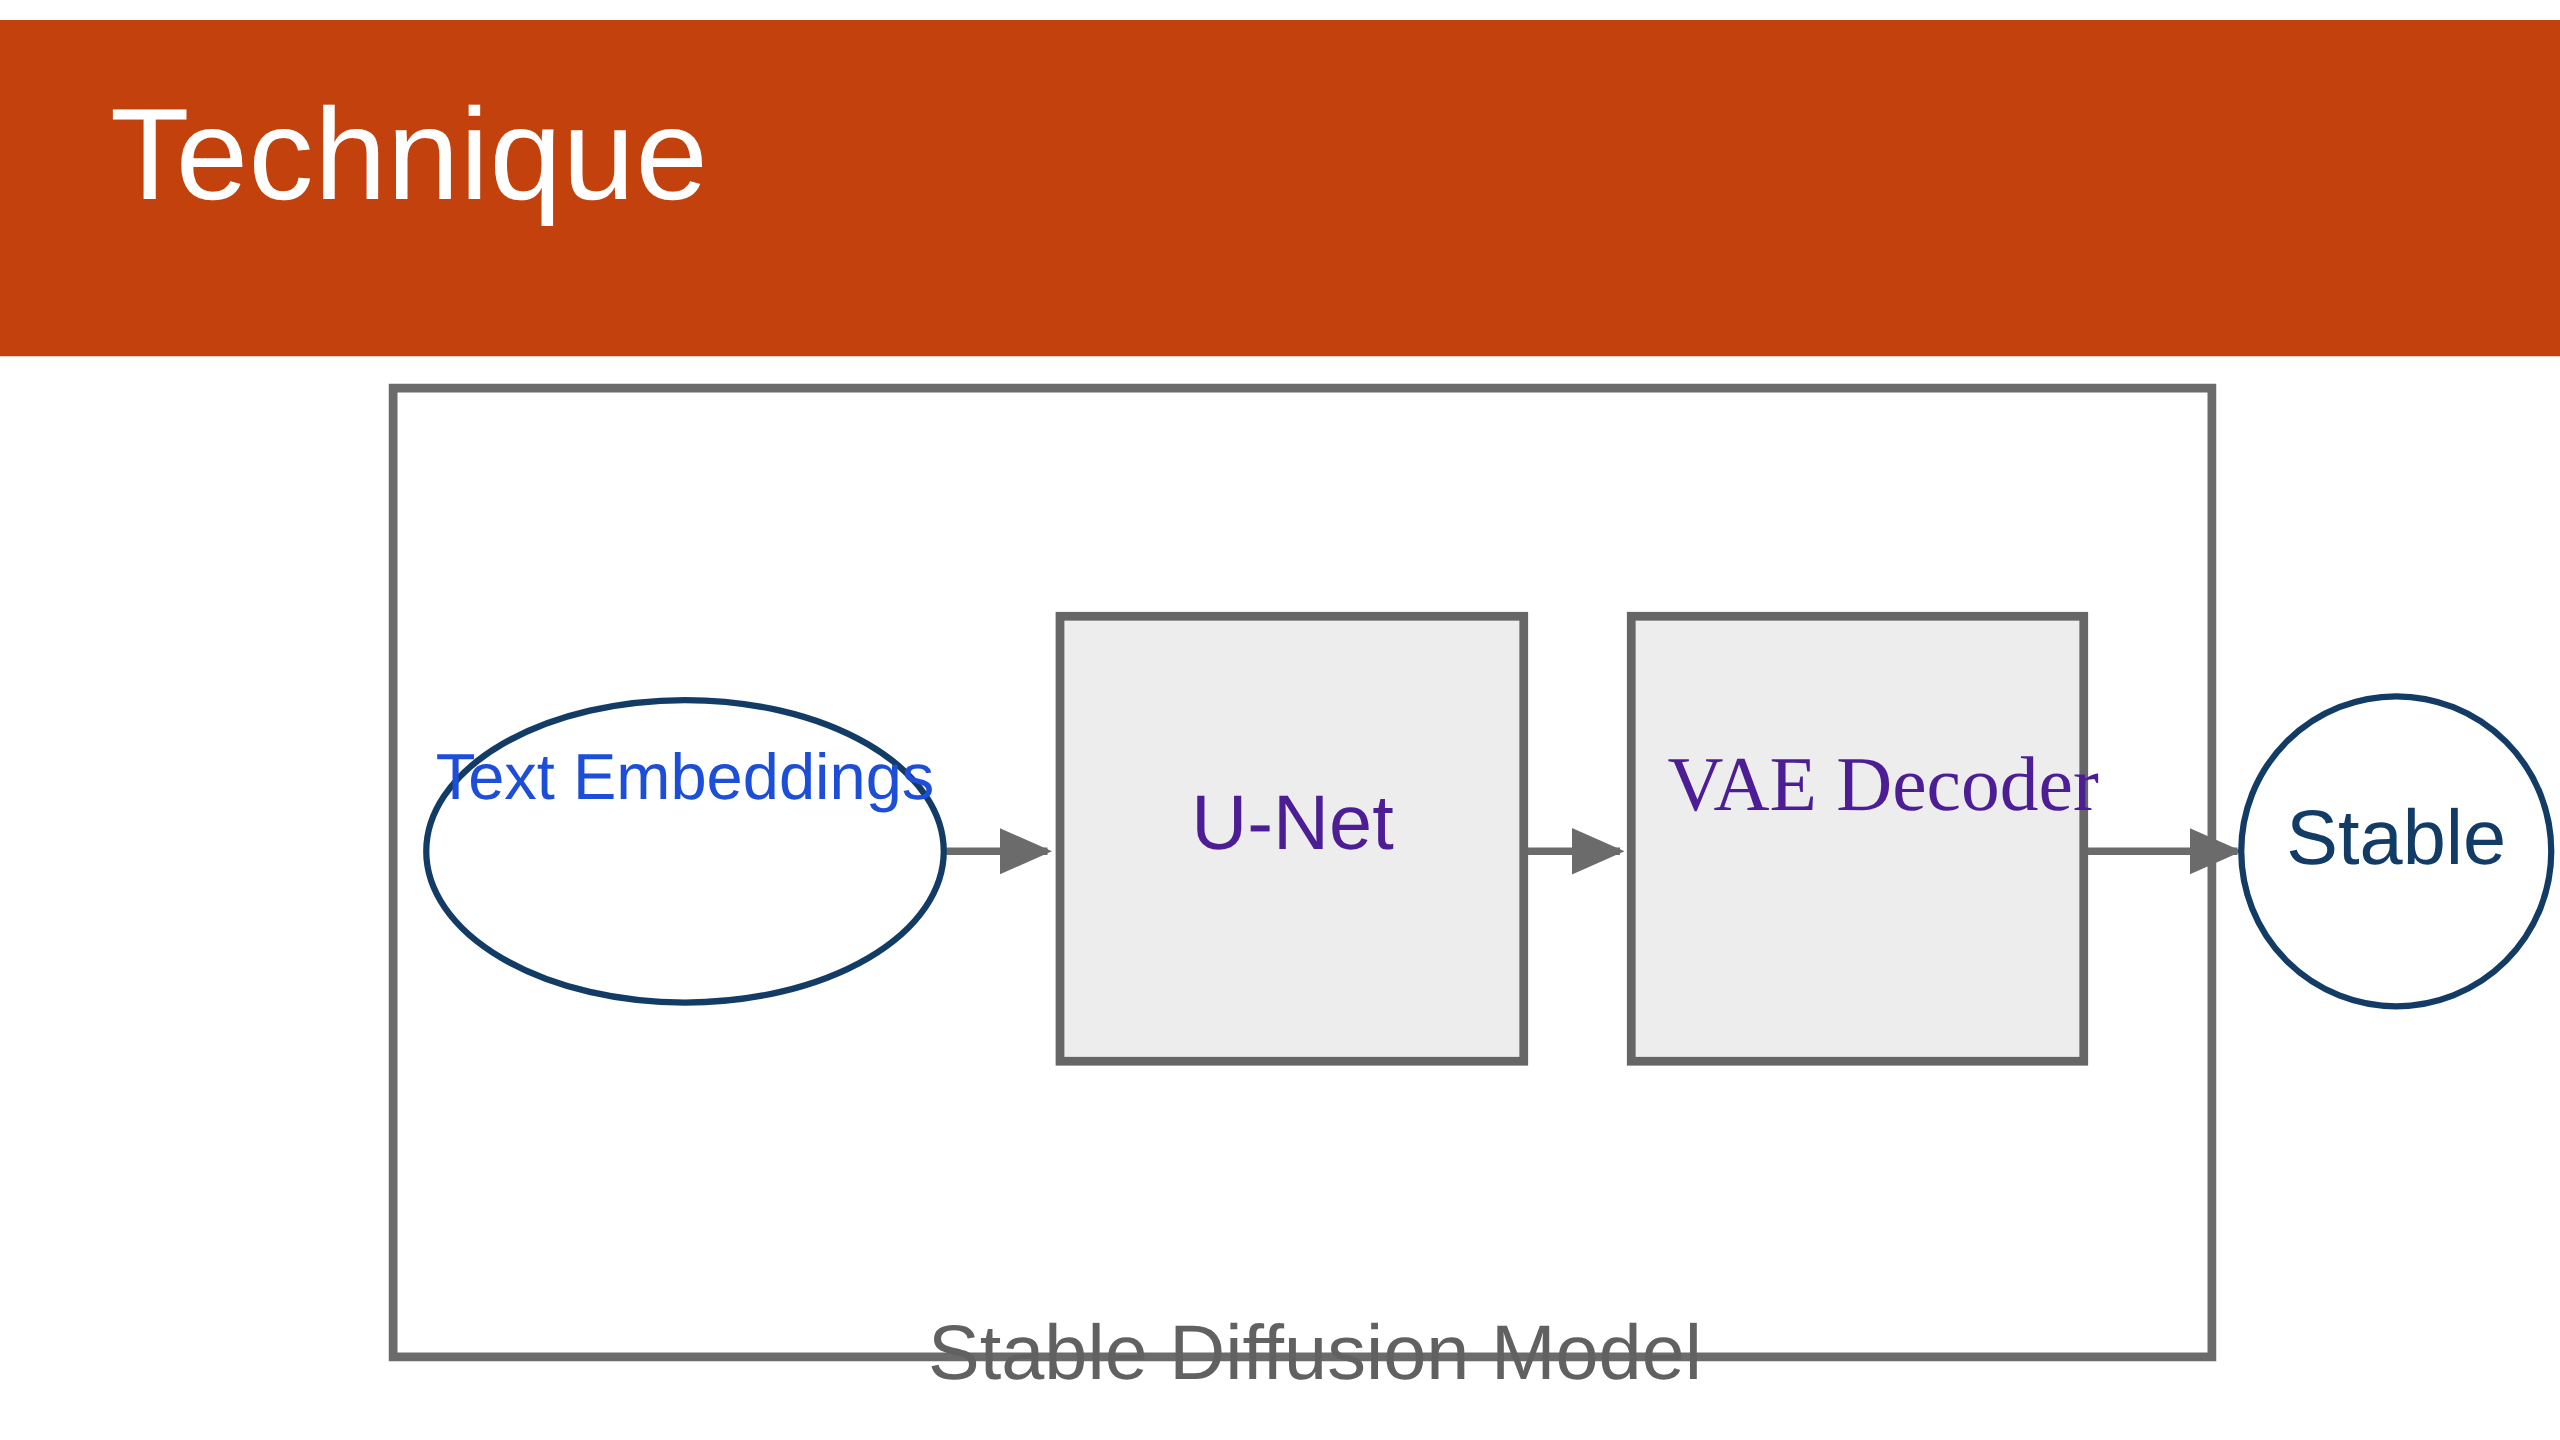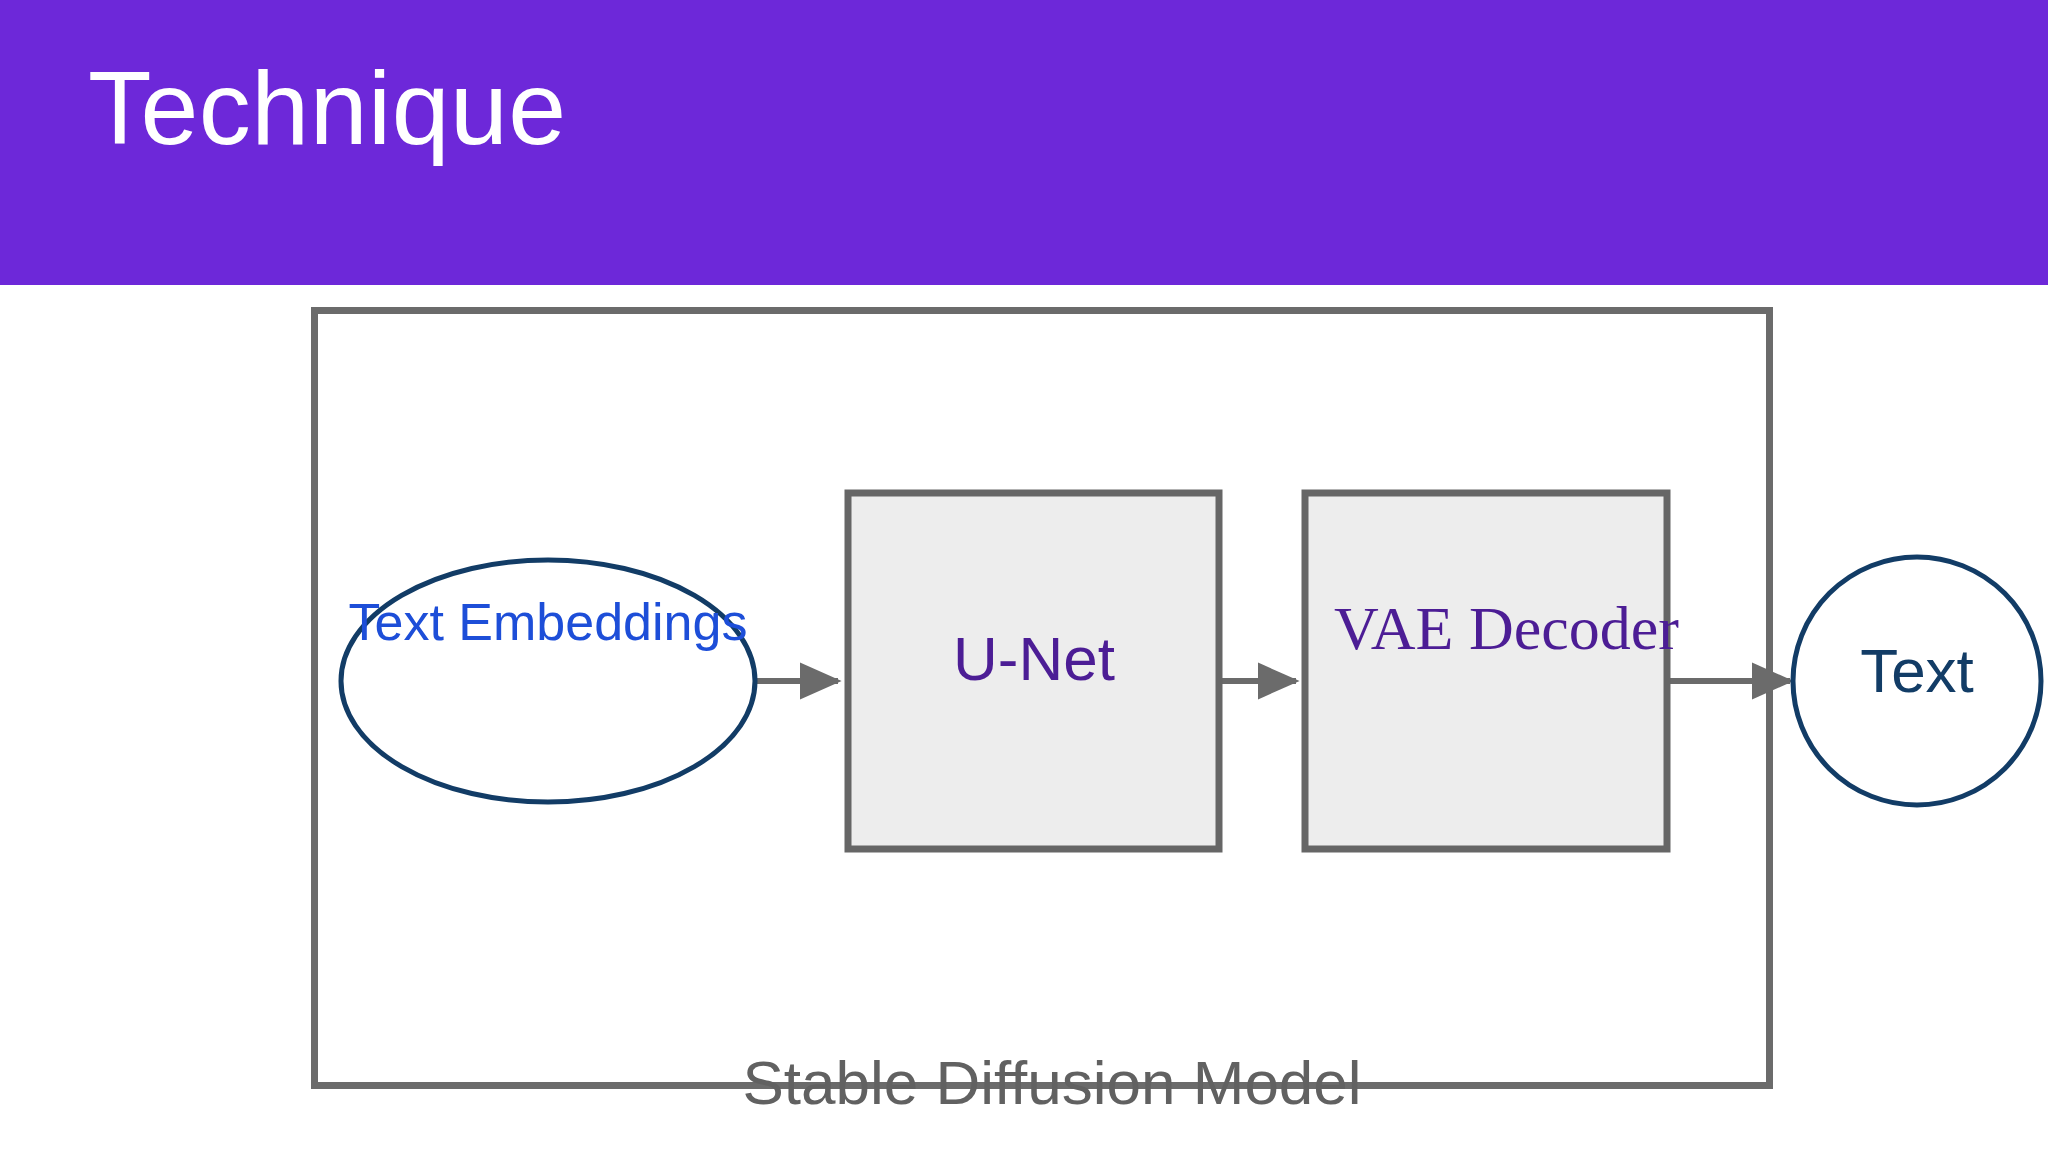--- a/index.html
+++ b/index.html
@@ -12,24 +12,24 @@
     height: 1152px;
     overflow: hidden;
     font-family: "Liberation Sans", sans-serif;
     position: relative;
   }
 
   
   #header-bar {
     position: absolute;
     left: 0;
-    top: 0;
+    top: 16px;
     width: 2048px;
     height: 285px;
-    background: #6d28d9;
+    background: #c2410c;
   }
   #slide-title {
     position: absolute;
     left: 88px;
     top: 50px;
     font-size: 104px;
     line-height: 1.12;
     color: #ffffff;
     font-weight: 400;
     letter-spacing: 0.5px;
@@ -147,15 +147,15 @@
 
   <circle class="hit" cx="1917" cy="681" r="124" fill="#ffffff" stroke="#123c66" stroke-width="5"></circle>
 </svg>
 
 <div class="node-label" id="text-embeddings-label">Text Embeddings</div>
 
 <div class="node-label" id="unet-label">U-Net</div>
 
 <div class="node-label" id="vae-label">VAE Decoder</div>
 
-<div class="node-label" id="image-label">Text</div>
+<div class="node-label" id="image-label">Stable</div>
 
 <div id="container-caption">Stable Diffusion Model</div>
 
 </body></html>

